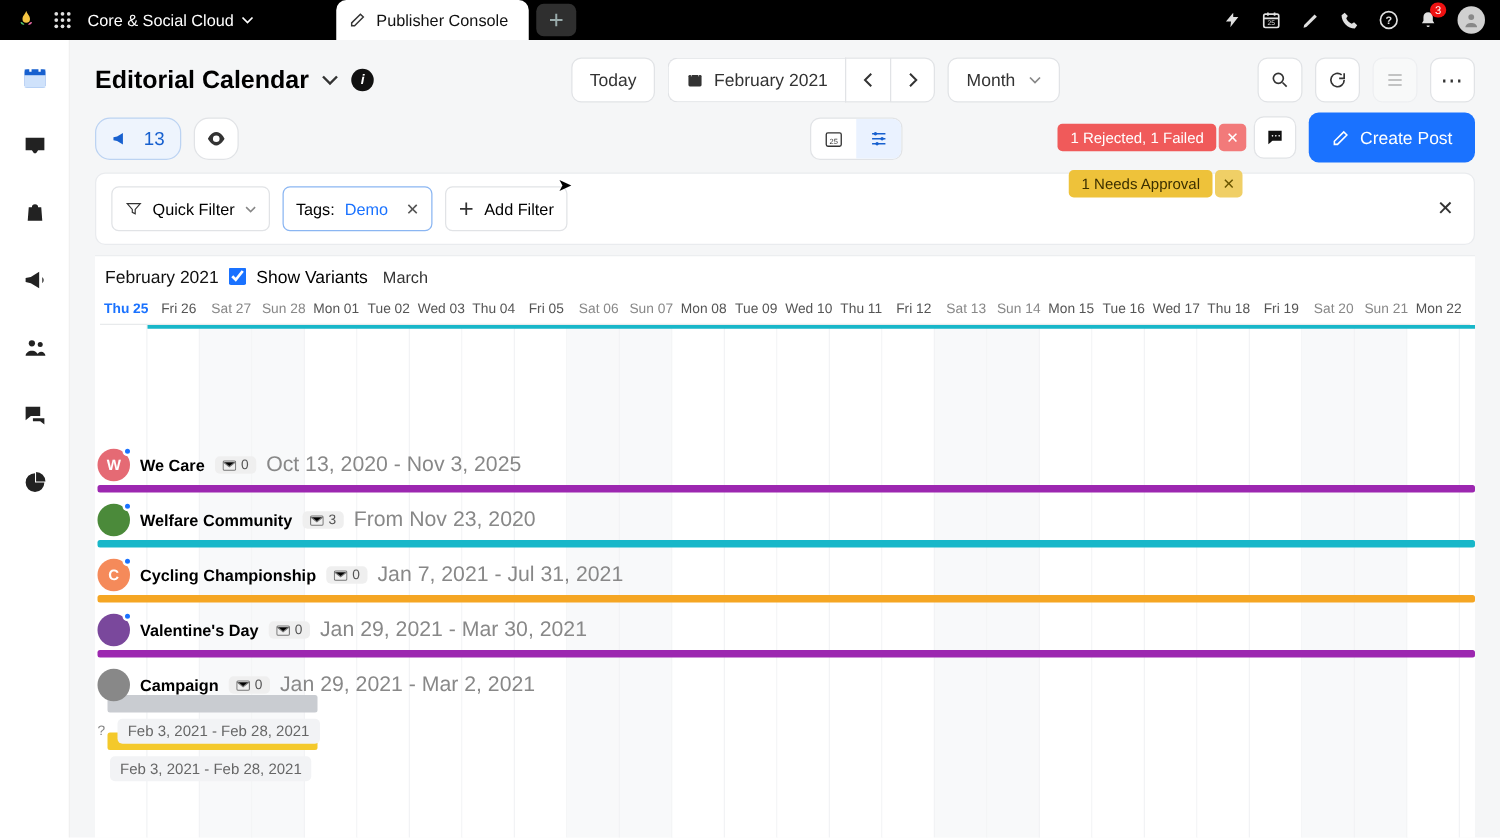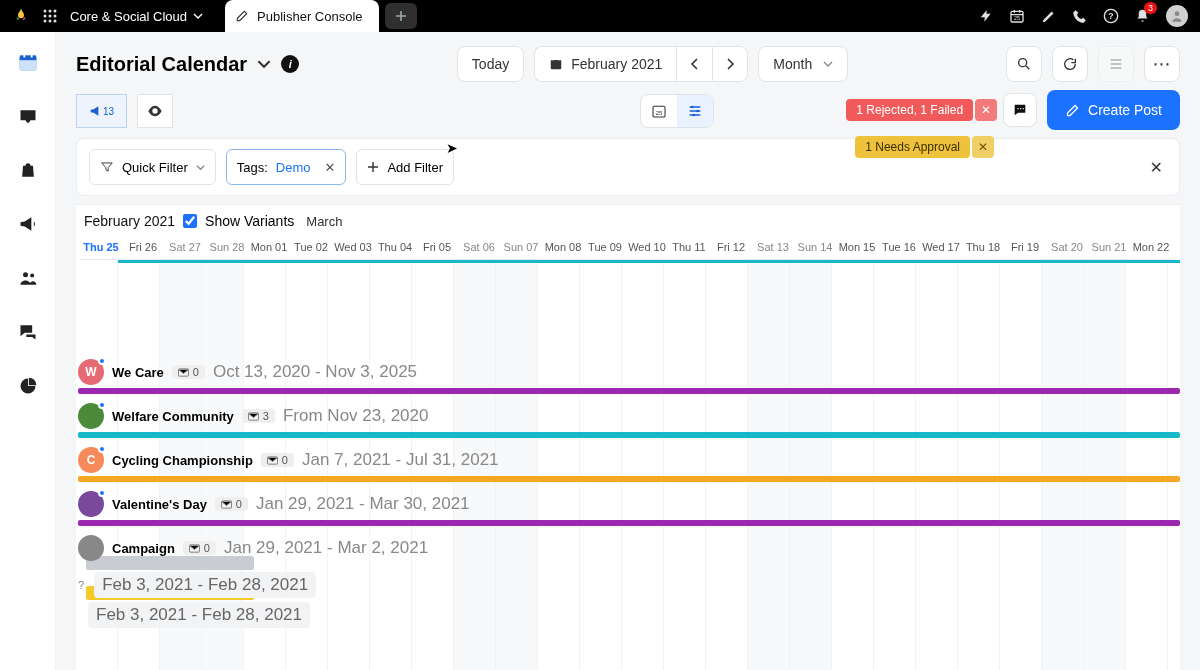--- a/index.html
+++ b/index.html
@@ -4,21 +4,21 @@
 <style>
   * { box-sizing: border-box; margin: 0; padding: 0; font-family: -apple-system, BlinkMacSystemFont, "Segoe UI", Arial, sans-serif; }
   body { width: 1200px; height: 670px; overflow: hidden; background: #fff; }
 
   
   .topbar { height: 32px; background: #000; display: flex; align-items: center; color: #fff; padding: 0 12px; gap: 12px; }
   .topbar .left { display: flex; align-items: center; gap: 12px; flex: 0 0 auto; }
   .topbar .right { margin-left: auto; display: flex; align-items: center; gap: 16px; }
   .topbar .tabspace { margin-left: 10px; display: flex; align-items: center; height: 100%; }
   .ws-name { font-size: 13px; display: flex; align-items: center; gap: 6px; cursor: pointer; }
-  .tab { background: #fff; color: #111; height: 32px; display: flex; align-items: center; padding: 0 16px 0 10px; gap: 8px; border-radius: 8px 8px 0 0; font-size: 13px; }
+  .tab { background: #fff; color: #111; height: 32px; display: flex; align-items: center; padding: 0 16px 0 10px; gap: 8px; border-radius: 8px 8px 0 0; font-size: 13px; margin-left: 44px; }
   .tab-plus { width: 32px; height: 26px; background: #2f2f2f; display: flex; align-items: center; justify-content: center; border-radius: 6px; margin-left: 6px; color:#9aa; cursor: pointer; }
   .top-icon { color: #e9e9e9; cursor: pointer; display:flex; align-items:center; }
   .avatar-circle { width: 22px; height: 22px; background: #d0d0d0; border-radius: 50%; display:flex;align-items:center;justify-content:center;color:#666; }
   .bell-wrap { position:relative; }
   .badge-red { position:absolute; top:-6px; right:-7px; background:#e11; color:#fff; font-size:9px; border-radius:8px; padding:0 4px; line-height:12px; }
 
   
   .leftrail { position: absolute; top: 32px; left: 0; width: 56px; bottom: 0; background: #fff; border-right: 1px solid #f0f0f0; display: flex; flex-direction: column; align-items: center; padding-top: 18px; gap: 30px; }
   .rail-icon { width:24px; height:24px; display:flex; align-items:center; justify-content:center; color:#222; cursor:pointer; }
   .rail-icon.active { color:#1760cf; }
@@ -37,21 +37,21 @@
   .btn-group .seg { border-radius:0; border-right:none; }
   .btn-group .seg:first-child { border-radius:8px 0 0 8px; }
   .btn-group .seg:last-child { border-radius:0 8px 8px 0; border-right:1px solid #e1e3e6; }
   .sel { min-width:90px; justify-content:space-between; }
 
   .right-controls { display:flex; gap:10px; align-items:center; }
   .menu-dots { font-size:18px; letter-spacing:1px; }
 
   
   .second-row { display:flex; align-items:center; padding: 4px 20px 10px 20px; position:relative; }
-  .chip-btn { background:#fff; border:1px solid #e1e3e6; border-radius:0; height:34px; padding:0 12px; display:flex; align-items:center; gap:0; font-size:10px; cursor:pointer; }
+  .chip-btn { background:#fff; border:1px solid #e1e3e6; border-radius:12px; height:34px; padding:0 12px; display:flex; align-items:center; gap:12px; font-size:15px; cursor:pointer; }
   .chip-btn.count-blue { color:#1760cf; border-color:#bcd3f2; background:#eef4fd; }
   .chip-small { margin-left:10px; width:36px; justify-content:center; padding:0; }
 
   .view-toggle { margin-left:auto; margin-right:auto; background:#fff; border:1px solid #e1e3e6; border-radius:8px; height:34px; display:flex; align-items:center; overflow:hidden; }
   .view-toggle .seg2 { width:36px; display:flex; align-items:center; justify-content:center; height:100%; cursor:pointer; }
   .view-toggle .seg2.active { background:#eaf2ff; color:#1760cf; }
 
   .alerts { position:absolute; right:20px; top:0; display:flex; flex-direction:column; gap:6px; align-items:flex-end; }
   .alert { display:flex; align-items:flex-end; font-size:12px; border-radius:4px; overflow:visible; }
   .alert-body { padding:4px 10px; background:#f05a5a; color:#fff; border-radius:4px; display:flex; align-items:center; gap:8px; }
@@ -99,21 +99,21 @@
   .daterange { font-size:17px; color:#888; z-index:2; }
   .bar { position:absolute; left:0; right:0; bottom:0; height:6px; border-radius:2px; }
   .bar.purple { background:#9c27b0; }
   .bar.teal   { background:#18b7c9; }
   .bar.orange { background:#f5a623; }
   .bar.grey   { background:#c9ccd1; height:14px; }
   .bar.yellow { background:#f4c92b; height:14px; }
   .bar.partial { left:8px; width:168px; right:auto; }
 
   .trow.sub { height:30px; }
-  .sub-date-box { background:#f2f3f5; border-radius:4px; padding:3px 8px; font-size:17px; color:#666; margin-left:10px; z-index:2; }
+  .sub-date-box { background:#f2f3f5; border-radius:4px; padding:3px 8px; font-size:12px; color:#666; margin-left:10px; z-index:2; }
 
   .cursor-arrow { position:absolute; top:108px; left:390px; font-size:14px; color:#000; pointer-events:none; }
 
   svg { display:block; }
 </style>
 </head>
 <body>
 
 <div class="topbar">
   <div class="left">

